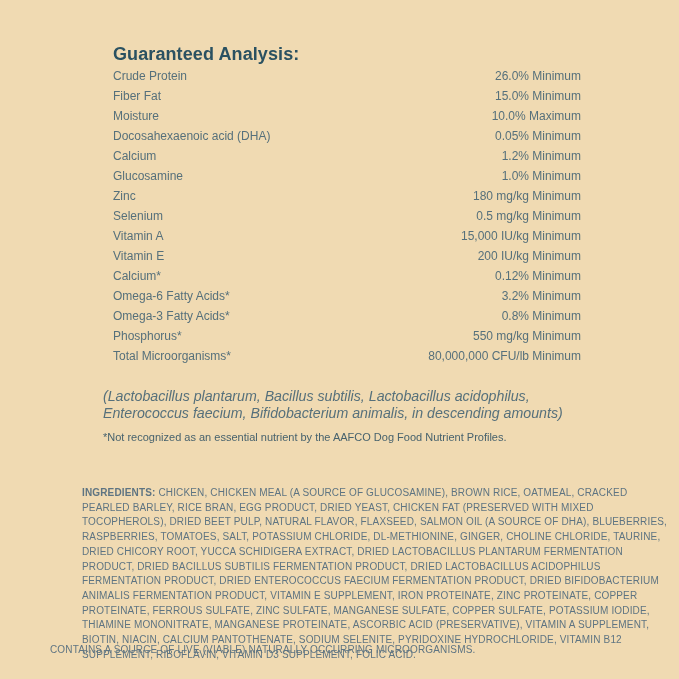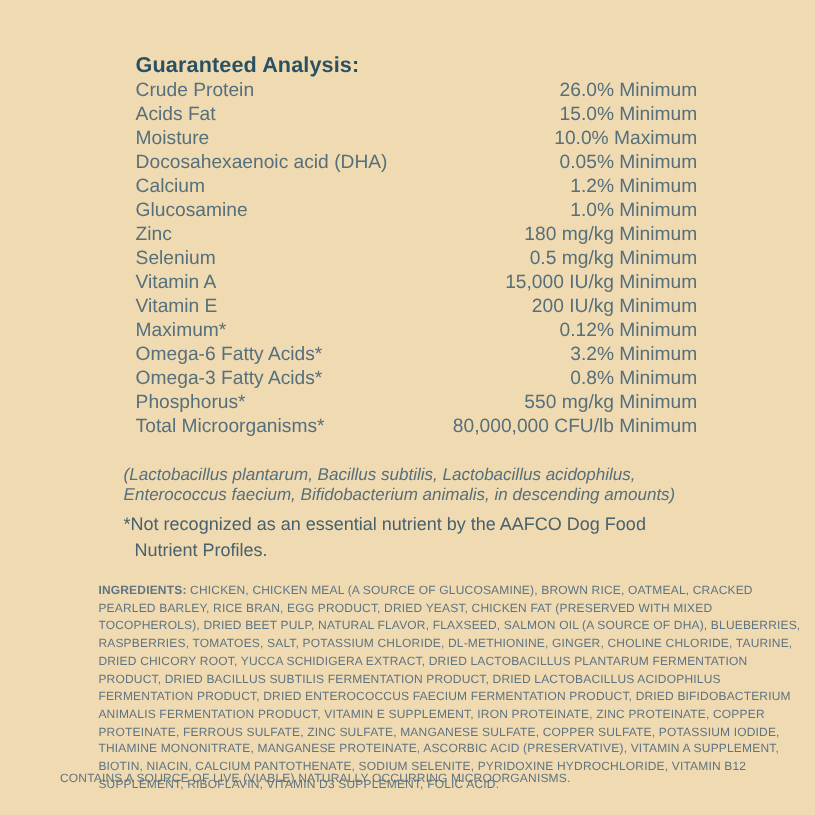--- a/index.html
+++ b/index.html
@@ -22,37 +22,37 @@
   }
   .ga-title{
     position:absolute;left:113px;top:44px;
     font-size:18px;font-weight:bold;
     color:var(--heading);
     letter-spacing:0.1px;
   }
   .ga-table{
     position:absolute;left:113px;top:66px;width:468px;
     color:var(--body-text);
-    font-size:16px;
+    font-size:12px;
   }
   .ga-row{
     display:flex;justify-content:space-between;
     line-height:20px;white-space:nowrap;
   }
   .ga-nutrient{text-align:left;}
   .ga-value{}
   .ga-detail{
     position:absolute;left:103px;top:388px;width:472px;
     font-style:italic;
     font-size:14.2px;line-height:16.5px;
     color:var(--body-text);
   }
   .ga-footnote{
     position:absolute;left:103px;top:427px;width:488px;
-    font-size:15px;line-height:21px;
+    font-size:11px;line-height:21px;
     color:var(--footnote-text);
     padding-left:9px;text-indent:-9px;
   }
   .ingredients{
     position:absolute;left:50px;top:486px;width:588px;
     font-size:10px;line-height:14.7px;
     color:var(--ingredients-text);
     letter-spacing:0.15px;
     margin-left:32px;
   }
@@ -70,21 +70,21 @@
 <div class="label">
 
   <div class="ga-title">Guaranteed Analysis:</div>
 
   <div class="ga-table">
       <div class="ga-row">
         <span class="ga-nutrient">Crude Protein</span>
         <span class="ga-value">26.0% Minimum</span>
       </div>
       <div class="ga-row">
-        <span class="ga-nutrient">Acids Fat</span>
+        <span class="ga-nutrient">Fiber Fat</span>
         <span class="ga-value">15.0% Minimum</span>
       </div>
       <div class="ga-row">
         <span class="ga-nutrient">Moisture</span>
         <span class="ga-value">10.0% Maximum</span>
       </div>
       <div class="ga-row">
         <span class="ga-nutrient">Docosahexaenoic acid (DHA)</span>
         <span class="ga-value">0.05% Minimum</span>
       </div>
@@ -106,21 +106,21 @@
       </div>
       <div class="ga-row">
         <span class="ga-nutrient">Vitamin A</span>
         <span class="ga-value">15,000 IU/kg Minimum</span>
       </div>
       <div class="ga-row">
         <span class="ga-nutrient">Vitamin E</span>
         <span class="ga-value">200 IU/kg Minimum</span>
       </div>
       <div class="ga-row">
-        <span class="ga-nutrient">Maximum*</span>
+        <span class="ga-nutrient">Calcium*</span>
         <span class="ga-value">0.12% Minimum</span>
       </div>
       <div class="ga-row">
         <span class="ga-nutrient">Omega-6 Fatty Acids*</span>
         <span class="ga-value">3.2% Minimum</span>
       </div>
       <div class="ga-row">
         <span class="ga-nutrient">Omega-3 Fatty Acids*</span>
         <span class="ga-value">0.8% Minimum</span>
       </div>

